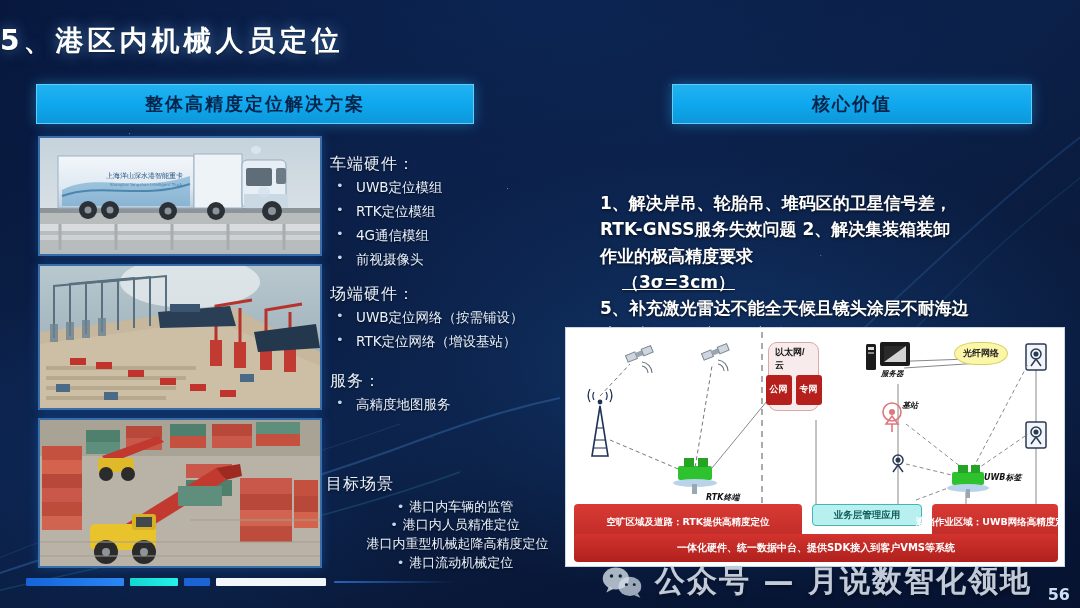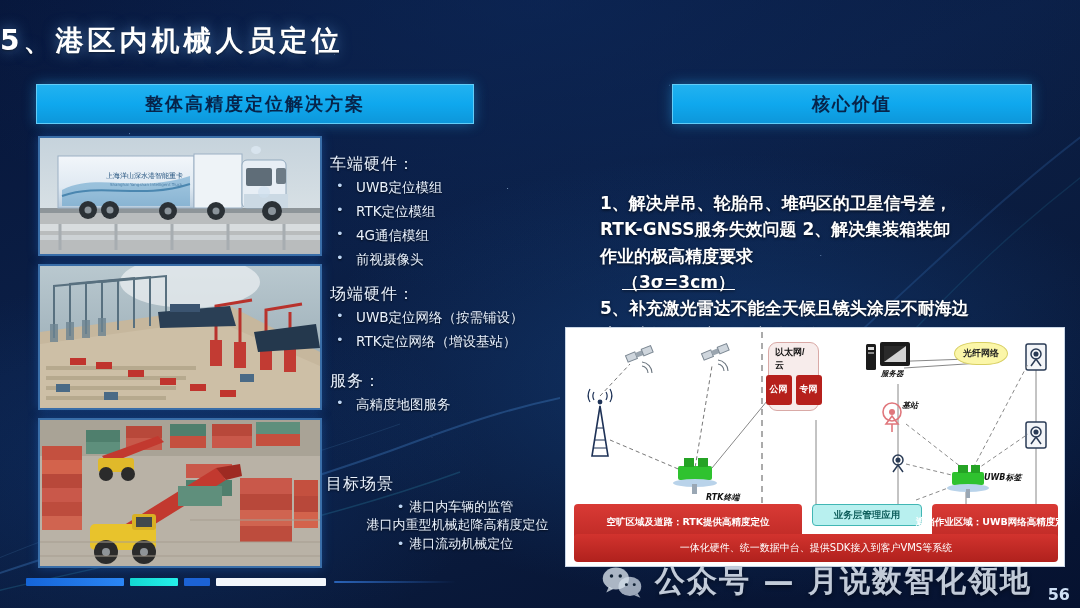--- a/index.html
+++ b/index.html
@@ -134,21 +134,21 @@
     background: #b8f0ef; border: 1px solid #41b6b4;
     color: #0d5c5a; font-size: 9.5px; font-weight: bold;
     display: flex; align-items: center; justify-content: center;
     font-family: "DejaVu Sans", "Liberation Sans", sans-serif;
     white-space: nowrap;
   }
   .wide-redbar {
     position: absolute; left: 8px; width: 484px; top: 206px; height: 28px;
     border-radius: 4px;
     background: linear-gradient(180deg, #d2332e 0%, #b0211d 100%);
-    color: #fff; font-size: 10px; font-weight: normal;
+    color: #fff; font-size: 10px; font-weight: bold;
     display: flex; align-items: center; justify-content: center;
     font-family: "DejaVu Sans", "Liberation Sans", sans-serif;
     white-space: nowrap;
   }
   .cloudbox {
     position: absolute; border-radius: 9px;
     background: #f7eceb; border: 1px solid #d9a9a6;
     display: flex; flex-direction: column; align-items: center;
     padding: 3px 6px 5px;
   }
@@ -417,20 +417,21 @@
     <div class="h">服务：</div>
     <ul>
       <li>高精度地图服务</li>
     </ul>
   </div>
 
   <div class="ltext" style="top:460px; left:326px; width:258px;">
     <div class="h">目标场景</div>
     <ul class="center-li">
       <li>港口内车辆的监管</li>
+      <li>港口内人员精准定位</li>
       <li class="noblt">港口内重型机械起降高精度定位</li>
       <li>港口流动机械定位</li>
     </ul>
   </div>
 
   <div class="rtext" style="top:146px;margin-top:44px;">
     <div>1、解决岸吊、轮胎吊、堆码区的卫星信号差，</div>
     <div>RTK-GNSS服务失效问题 2、解决集装箱装卸</div>
     <div>作业的极高精度要求</div>
     <div class="indent">（3σ=3cm）</div>

